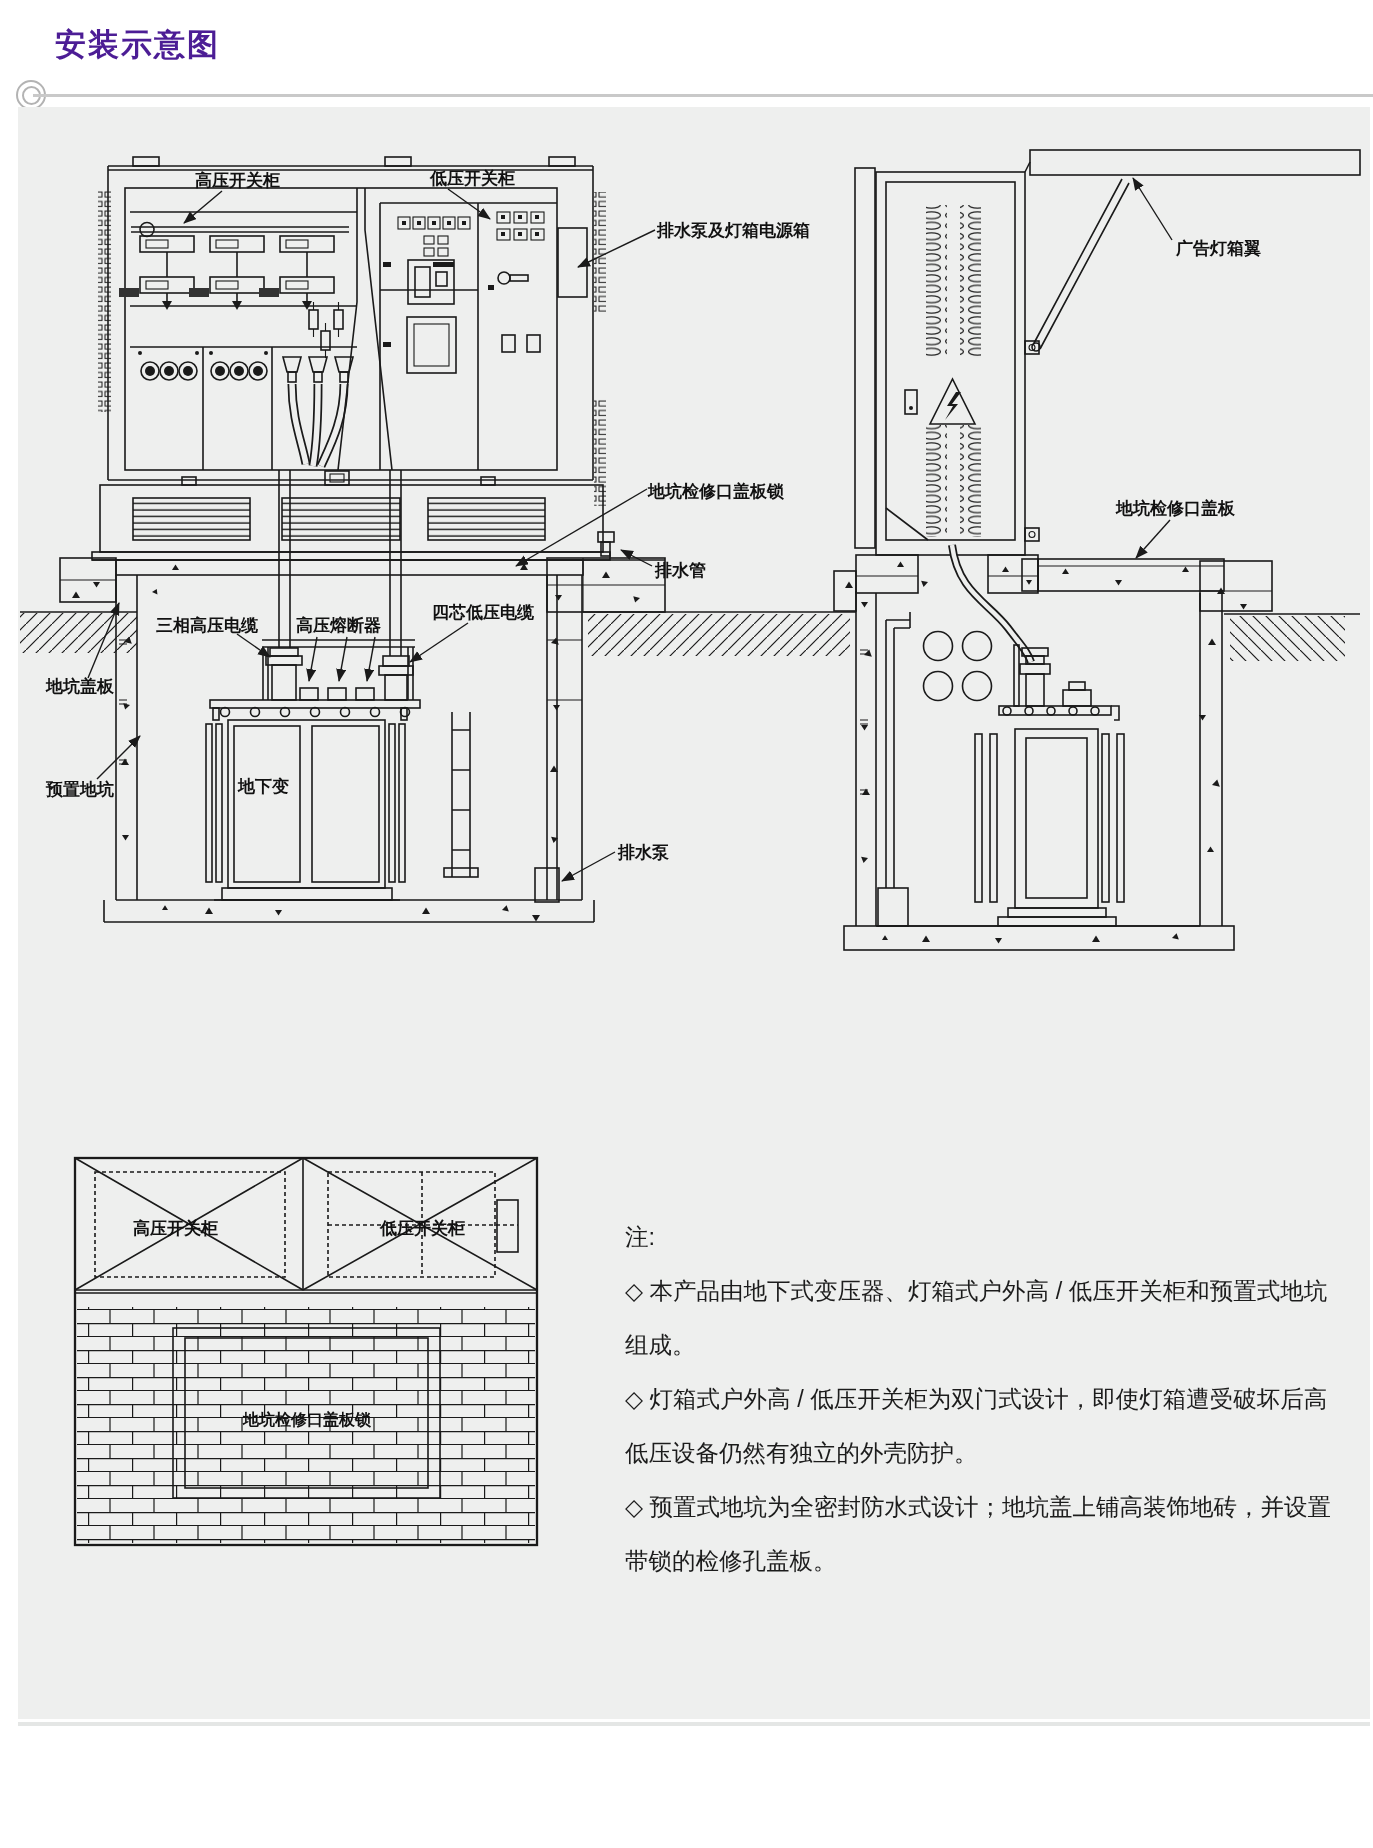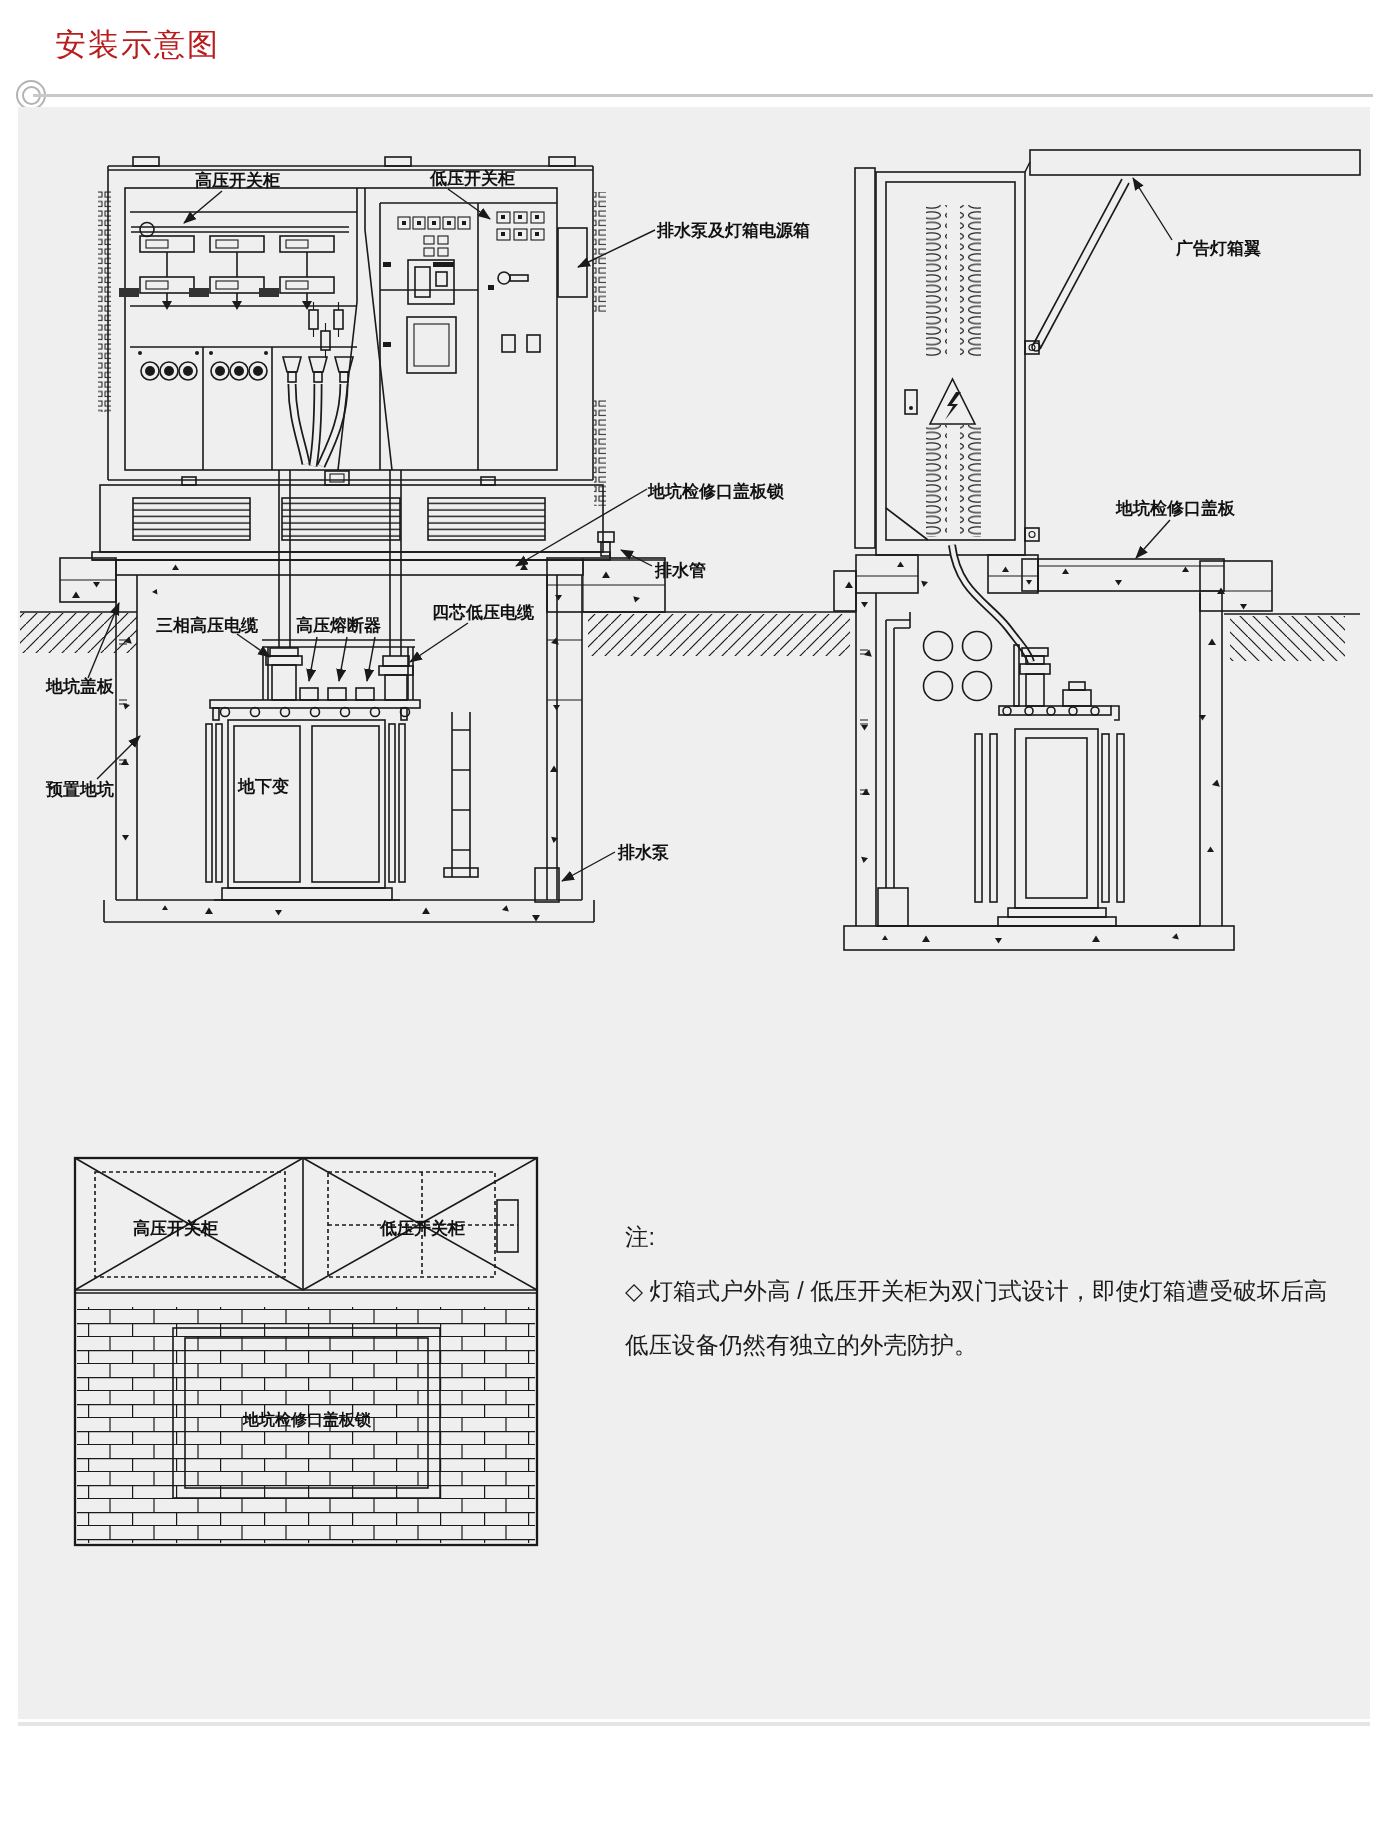--- a/index.html
+++ b/index.html
@@ -1,18 +1,18 @@
 <!DOCTYPE html>
 <html><head>
 <meta charset="utf-8">
 <style>
   html,body{margin:0;padding:0;background:#ffffff;}
   body{width:1373px;height:1848px;position:relative;overflow:hidden;
        font-family:"Liberation Sans","DejaVu Sans",sans-serif;}
-  .page-title{position:absolute;left:55px;top:24px;font-size:31px;font-weight:normal;color:#b91c1c;letter-spacing:2px;}
+  .page-title{position:absolute;left:55px;top:24px;font-size:31px;font-weight:bold;color:#4c1d95;letter-spacing:2px;}
   .header-rule{position:absolute;left:33px;top:94px;width:1340px;height:3px;background:#c9c9c9;}
   .rule-circle{position:absolute;left:16px;top:80px;width:26px;height:26px;border:2.5px solid #b3b3b3;border-radius:50%;display:flex;align-items:center;justify-content:center;background:#fff;}
   .rule-circle .inner{width:15px;height:15px;border:2px solid #b3b3b3;border-radius:50%;}
   .panel{position:absolute;left:18px;top:107px;width:1352px;height:1612px;background:#eeefee;}
   .panel-shadow{position:absolute;left:18px;top:1722px;width:1352px;height:4px;background:#e4e6e5;}
   svg.draw{position:absolute;left:0;top:0;}
   .notes{position:absolute;left:625px;top:1210px;width:712px;color:#1c1c1c;font-size:23.5px;line-height:54px;}
   .notes p{margin:0;}
   
   .ln{fill:none;stroke:#1a1a1a;stroke-width:1.6;}
@@ -464,14 +464,16 @@
     <text class="lbl" x="1176" y="254">广告灯箱翼</text>
     <text class="lbl" x="1116" y="514">地坑检修口盖板</text>
     <text class="lbl" x="133" y="1234">高压开关柜</text>
     <text class="lbl" x="380" y="1234">低压开关柜</text>
     <text class="lbl16" x="243" y="1425">地坑检修口盖板锁</text>
   </g>
 </svg>
 
 <div class="notes">
   <p>注:</p>
+  <p>◇ 本产品由地下式变压器、灯箱式户外高 / 低压开关柜和预置式地坑组成。</p>
   <p>◇ 灯箱式户外高 / 低压开关柜为双门式设计，即使灯箱遭受破坏后高低压设备仍然有独立的外壳防护。</p>
+  <p>◇ 预置式地坑为全密封防水式设计；地坑盖上铺高装饰地砖，并设置带锁的检修孔盖板。</p>
 </div>
 
 </body></html>

